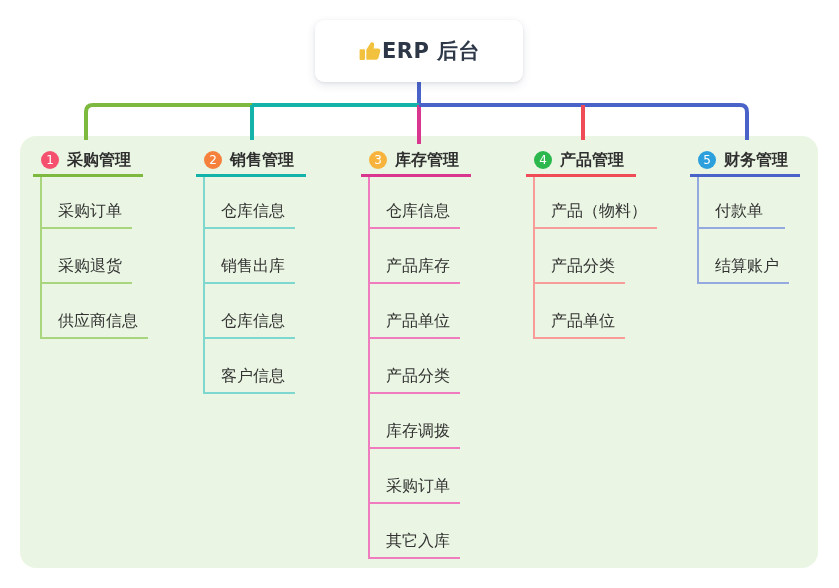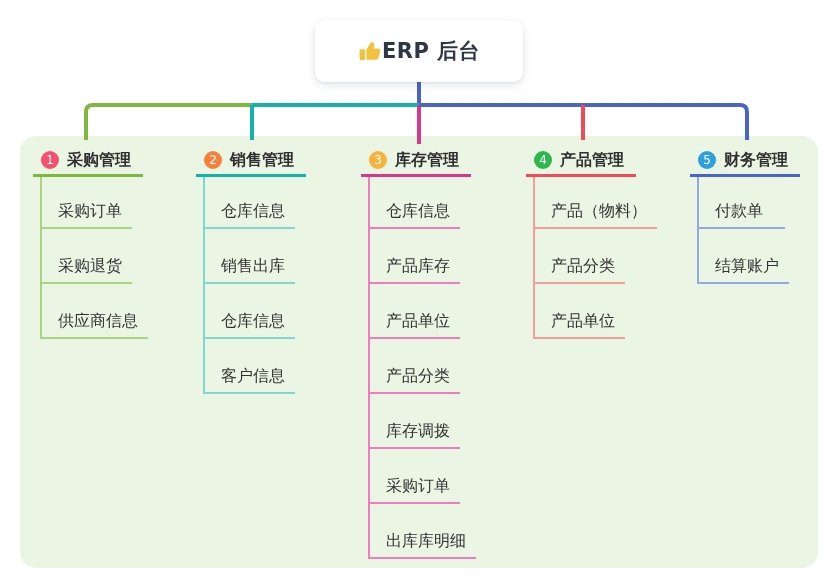--- a/index.html
+++ b/index.html
@@ -113,21 +113,21 @@
       <span class="badge">3</span>
       <span class="branch-name">库存管理</span>
     </div>
     <div class="children">
       <div class="child">仓库信息</div>
       <div class="child">产品库存</div>
       <div class="child">产品单位</div>
       <div class="child">产品分类</div>
       <div class="child">库存调拨</div>
       <div class="child">采购订单</div>
-      <div class="child">出库库明细</div>
+      <div class="child">其它入库</div>
     </div>
   </div>
 
   <div class="col" style="left: 506px; --line: #f04c58; --child-line: #f79c99; --badge: #2db84e;">
     <div class="branch-title">
       <span class="badge">4</span>
       <span class="branch-name">产品管理</span>
     </div>
     <div class="children">
       <div class="child">产品（物料）</div>

